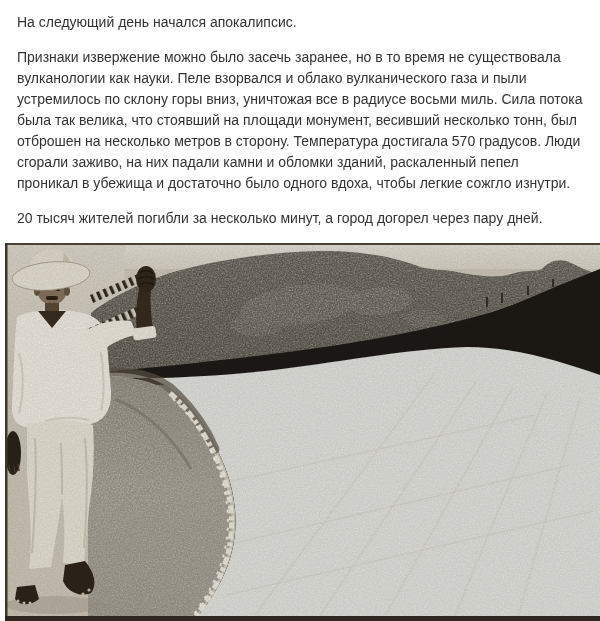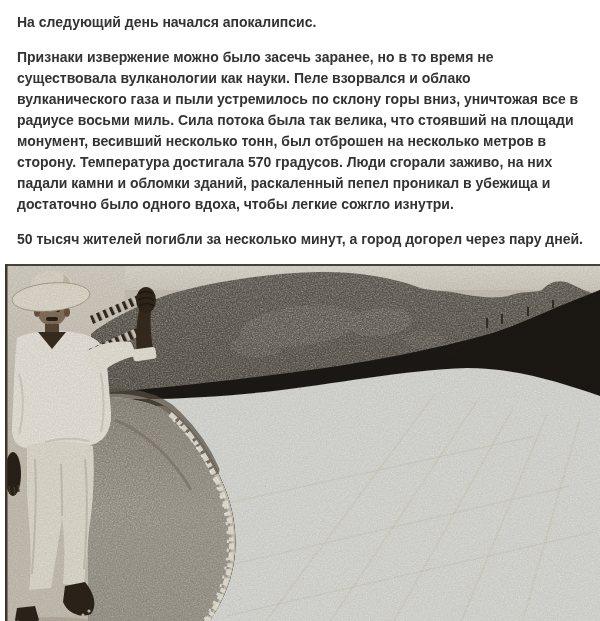--- a/index.html
+++ b/index.html
@@ -7,21 +7,20 @@
     position:relative;
     width:600px;height:621px;
     background:#ffffff;
     overflow:hidden;
     font-family:"Liberation Sans", sans-serif;
   }
   .article{
     padding:12px 14px 0 17px;
     width:566px;
     box-sizing:content-box;
-    font-weight:bold;
   }
   .article p{
     margin:0 0 14px 0;
     font-size:14px;
     line-height:21px;
     color:#333333;
   }
   figure.photo{
     margin:6px 0 0 5px;
     width:595px;height:380px;
@@ -30,21 +29,21 @@
   figure.photo svg{display:block;}
 </style>
 </head>
 <body>
 
 <div class="page">
 
   <div class="article">
     <p>На следующий день начался апокалипсис.</p>
     <p>Признаки извержение можно было засечь заранее, но в то время не существовала вулканологии как науки. Пеле взорвался и облако вулканического газа и пыли устремилось по склону горы вниз, уничтожая все в радиусе восьми миль. Сила потока была так велика, что стоявший на площади монумент, весивший несколько тонн, был отброшен на несколько метров в сторону. Температура достигала 570 градусов. Люди сгорали заживо, на них падали камни и обломки зданий, раскаленный пепел проникал в убежища и достаточно было одного вдоха, чтобы легкие сожгло изнутри.</p>
-    <p>50 тысяч жителей погибли за несколько минут, а город догорел через пару дней.</p>
+    <p>20 тысяч жителей погибли за несколько минут, а город догорел через пару дней.</p>
   </div>
 
   <figure class="photo">
     <svg width="595" height="380" viewBox="0 0 595 380" xmlns="http://www.w3.org/2000/svg">
       <defs>
         <linearGradient id="gSky" x1="0" y1="0" x2="0" y2="1">
           <stop offset="0" stop-color="#e9e5db"></stop>
             <stop offset="1" stop-color="#ddd7ca"></stop>
         </linearGradient>
         <linearGradient id="gSea" x1="0" y1="0" x2="0" y2="1">

